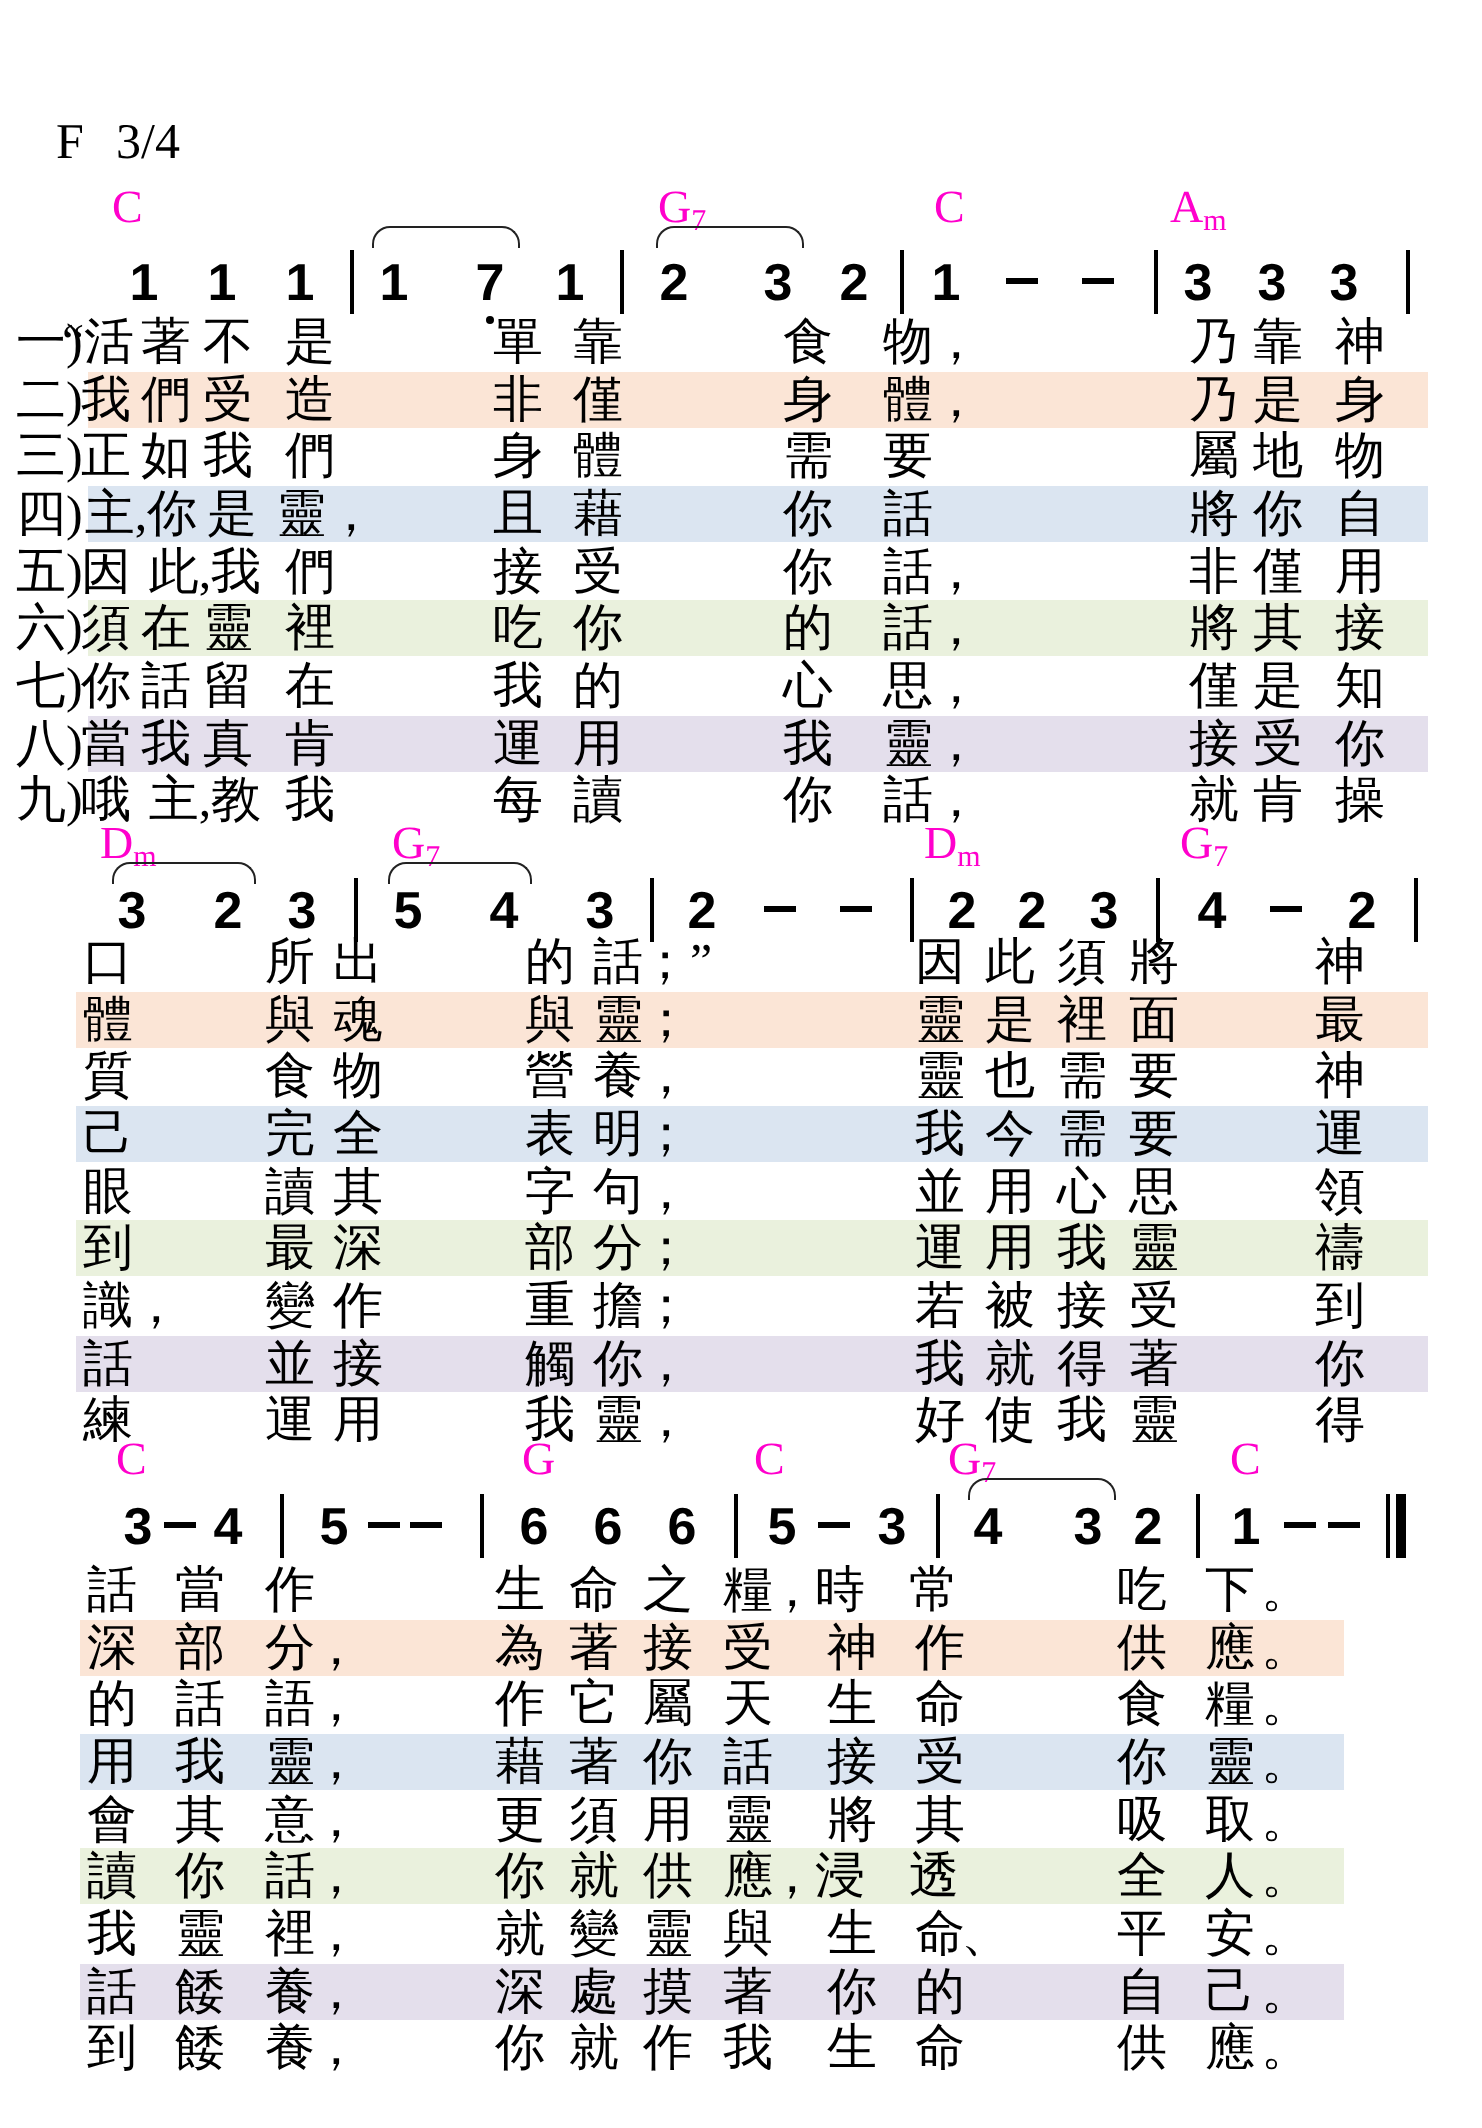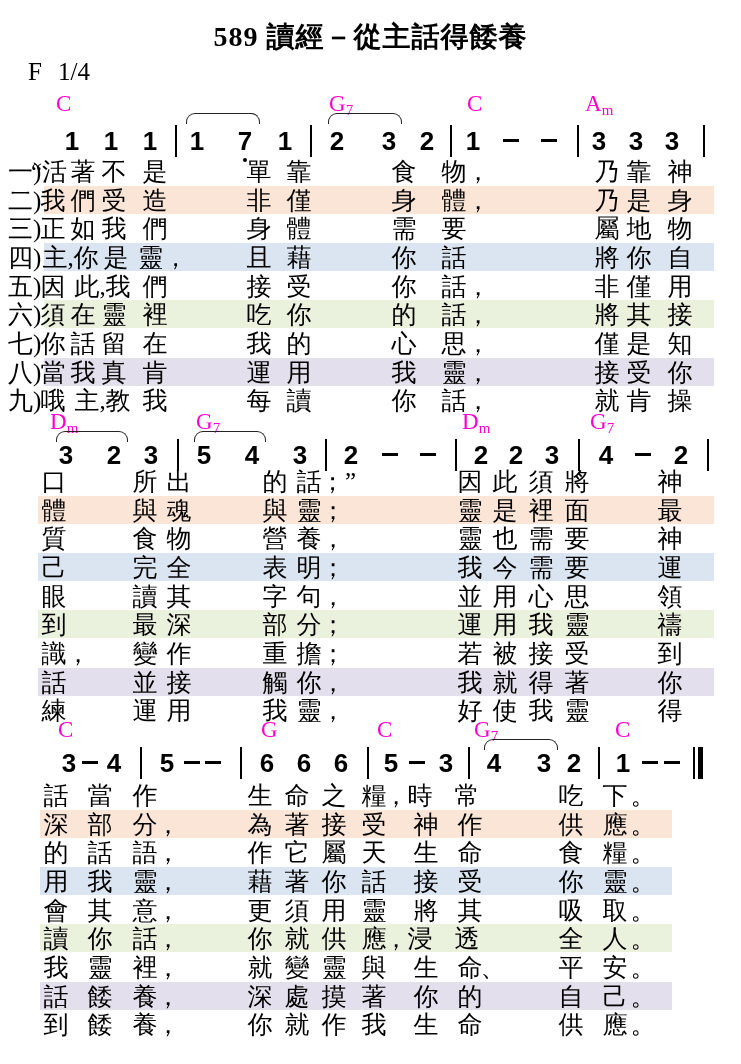--- a/index.html
+++ b/index.html
@@ -38,23 +38,22 @@
   .vnum{position:absolute;font-size:25px;line-height:27px;white-space:nowrap;}
   .lyric{
     position:absolute;transform:translateX(-50%);
     font-size:25px;line-height:27px;white-space:nowrap;
   }
 </style>
 </head>
 <body>
 
 <div id="sheet">
-  <div class="title">589 讀經－從主話得餧養</div>
   <div class="keysig">F</div>
-  <div class="timesig">1/4</div>
+  <div class="timesig">3/4</div>
 <div class="chord" style="left: 56px; top: 92px; color: rgb(255, 0, 204);">C</div>
     <div class="chord" style="left: 329px; top: 92px; color: rgb(255, 0, 204);">G<span class="chord-sub">7</span></div>
     <div class="chord" style="left: 467px; top: 92px; color: rgb(255, 0, 204);">C</div>
     <div class="chord" style="left: 585px; top: 92px; color: rgb(255, 0, 204);">A<span class="chord-sub">m</span></div>
     <div class="slur" style="left: 186px; top: 113px; width: 72px;"></div>
     <div class="slur" style="left: 328px; top: 113px; width: 72px;"></div>
     <div class="note" style="left: 72px; top: 126px;">1</div>
     <div class="note" style="left: 111px; top: 126px;">1</div>
     <div class="note" style="left: 150px; top: 126px;">1</div>
     <div class="bar" style="left: 175px; top: 125px;"></div>

